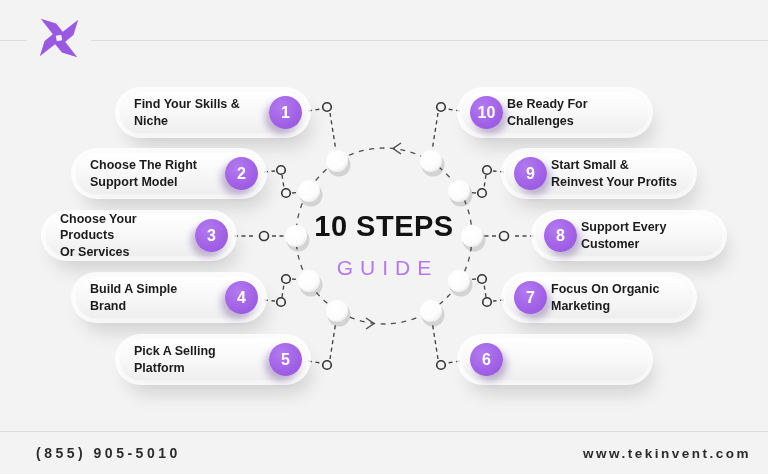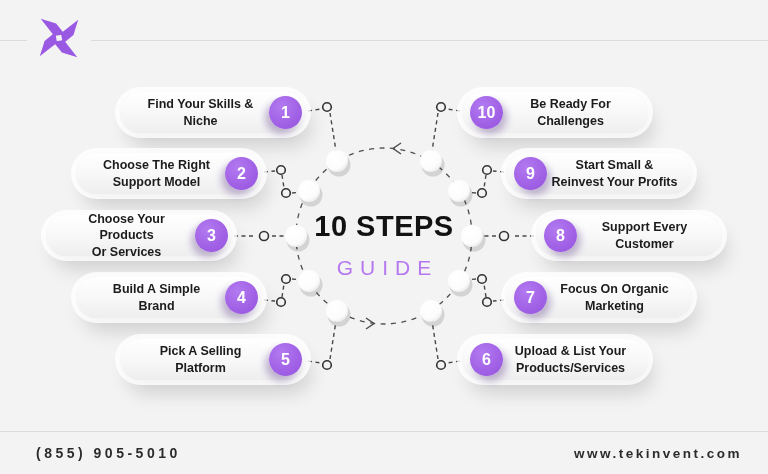--- a/index.html
+++ b/index.html
@@ -25,40 +25,40 @@
   
   .pill{
     position:absolute;width:186px;height:41px;border-radius:22px;z-index:5;
     background:linear-gradient(180deg,#ffffff 0%,#f7f7f8 55%,#eeeeef 100%);
     box-shadow:0 0 0 5px rgba(255,255,255,.8),
                6px 14px 20px -2px rgba(0,0,0,.16),
                0 2px 4px rgba(0,0,0,.05);
     display:flex;align-items:center;
   }
   .pill-text{
-    flex:1;text-align:center;font-size:12.5px;font-weight:700;color:#1c1c1c;line-height:1.3;
+    flex:1;text-align:left;font-size:12.5px;font-weight:700;color:#1c1c1c;line-height:1.3;
   }
   .pill-text span{display:block;}
   .num-right .pill-text{padding-left:14px;padding-right:2px;}
   .num-left  .pill-text{padding-right:14px;padding-left:4px;}
   .num{
     width:33px;height:33px;border-radius:50%;flex:0 0 33px;
     background:radial-gradient(circle at 38% 32%, #b27af0 0%, #a262e6 55%, #9453dd 100%);
     color:#ffffff;font-size:16px;font-weight:800;
     display:flex;align-items:center;justify-content:center;
     position:relative;top:0;
   }
   .num-right .num{margin-right:4px;box-shadow:-4px 5px 7px rgba(70,30,120,.30);}
   .num-left  .num{margin-left:8px; box-shadow:4px 5px 7px rgba(70,30,120,.30);}
   
   .footer{
     position:absolute;left:0;top:431px;width:768px;height:43px;z-index:2;
     border-top:1px solid #dcdcdc;
     display:flex;align-items:center;justify-content:space-between;
-    box-sizing:border-box;padding:0 26px 0 36px;
+    box-sizing:border-box;padding:0 17px 0 36px;
   }
   .footer-phone{font-size:14px;font-weight:600;color:#2c2c2c;letter-spacing:3.5px;}
   .footer-site{font-size:13.5px;font-weight:600;color:#2c2c2c;letter-spacing:2.5px;}
 </style>
 </head>
 <body>
 
 <div class="canvas">
 
   <div class="top-line"></div>
@@ -250,24 +250,20 @@
   </div>
   <div class="pill num-left" style="left:506px;top:277px">
     <div class="num">7</div>
     <div class="pill-text">
         <span>Focus On Organic</span>
         <span>Marketing</span>
       </div>
   </div>
   <div class="pill num-left" style="left:462px;top:339px">
     <div class="num">6</div>
-    <div class="pill-text">
-        <span>Upload &amp; List Your</span>
-        <span>Products/Services</span>
-      </div>
   </div>
 
   <div class="footer">
     <span class="footer-phone">(855) 905-5010</span>
     <span class="footer-site">www.tekinvent.com</span>
   </div>
 
 </div>
 
 </body></html>

